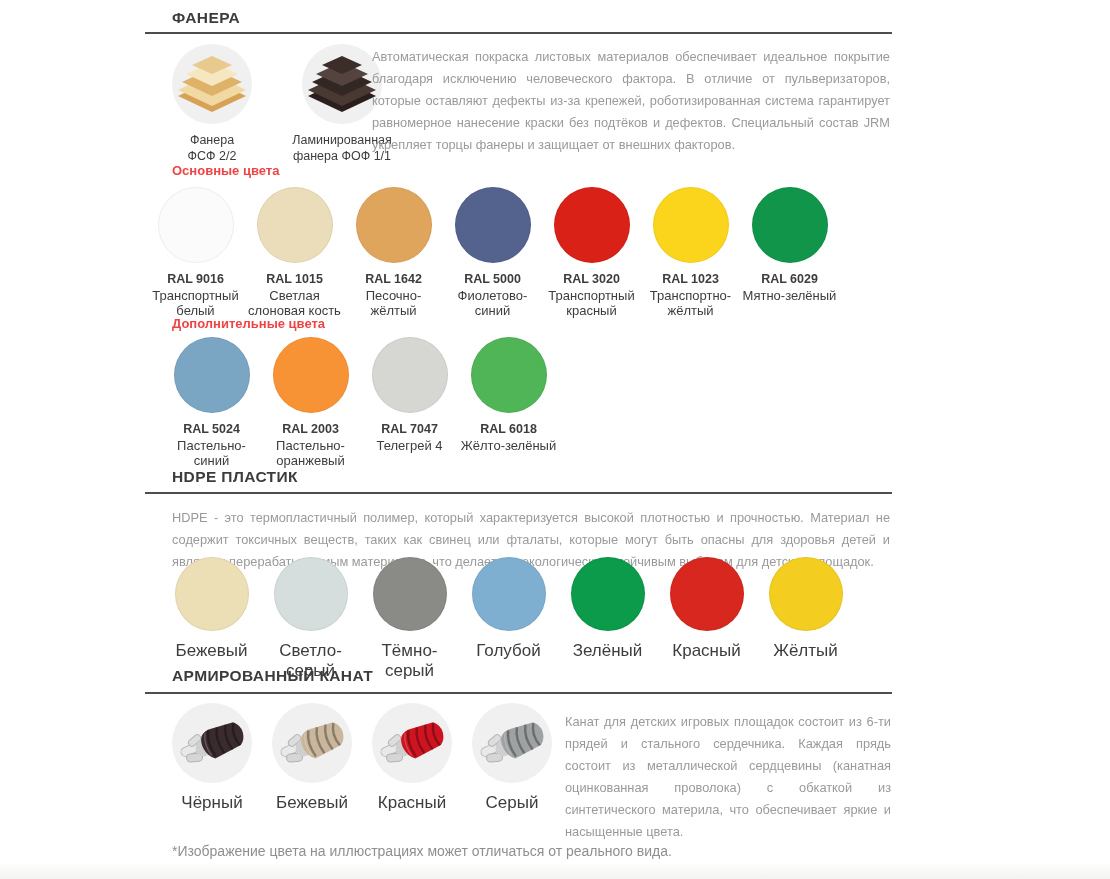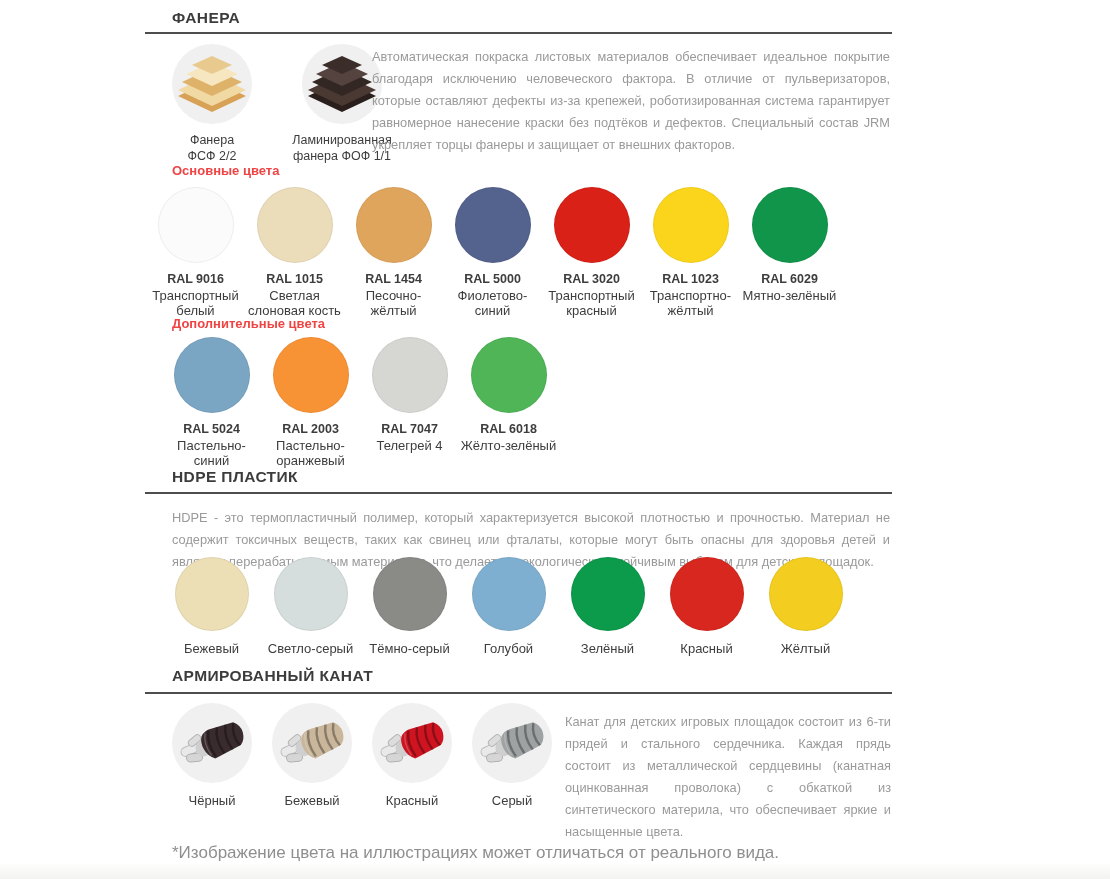--- a/index.html
+++ b/index.html
@@ -21,30 +21,30 @@
   .col { width:99px; text-align:center; }
   .colw { width:100px; text-align:center; }
   .circle {
     border-radius:50%; margin:0 auto; box-sizing:border-box;
     border:1px solid rgba(0,0,0,0.055);
   }
   .c76 { width:76px; height:76px; }
   .c74 { width:74px; height:74px; }
   .code { font-weight:bold; font-size:12.5px; color:#3d3d3d; margin-top:9px; }
   .cname { font-size:13px; color:#3d3d3d; line-height:15px; max-width:96px; margin:2px auto 0; }
-  .hname { font-size:13px; color:#3d3d3d; margin-top:10px; }
+  .hname { font-size:17px; color:#3d3d3d; margin-top:10px; }
   .photo-circle {
     width:80px; height:80px; border-radius:50%; background:#f0f0f0;
     margin:0 auto; overflow:hidden;
   }
   .sample-label {
     font-size:12.5px; color:#3d3d3d; line-height:16px; margin-top:8px;
     white-space:pre-line; text-align:center;
   }
-  .footnote { position:absolute; font-size:17px; color:#8f8f8f; }
+  .footnote { position:absolute; font-size:14px; color:#8f8f8f; }
   .bottom-strip {
     position:absolute; left:0; right:0; bottom:0; height:15px;
     background:linear-gradient(#fdfdfc,#f3f3f1);
   }
 </style>
 </head>
 <body>
 
 <div class="page">
 
@@ -90,21 +90,21 @@
       <div class="code">RAL 9016</div>
       <div class="cname">Транспортный белый</div>
     </div>
     <div class="col">
       <div class="circle c76" style="background-color: rgb(235, 220, 186);"></div>
       <div class="code">RAL 1015</div>
       <div class="cname">Светлая слоновая кость</div>
     </div>
     <div class="col">
       <div class="circle c76" style="background-color: rgb(224, 165, 92);"></div>
-      <div class="code">RAL 1454</div>
+      <div class="code">RAL 1642</div>
       <div class="cname">Песочно-жёлтый</div>
     </div>
     <div class="col">
       <div class="circle c76" style="background-color: rgb(84, 98, 142);"></div>
       <div class="code">RAL 5000</div>
       <div class="cname">Фиолетово-синий</div>
     </div>
     <div class="col">
       <div class="circle c76" style="background-color: rgb(217, 33, 24);"></div>
       <div class="code">RAL 3020</div>

